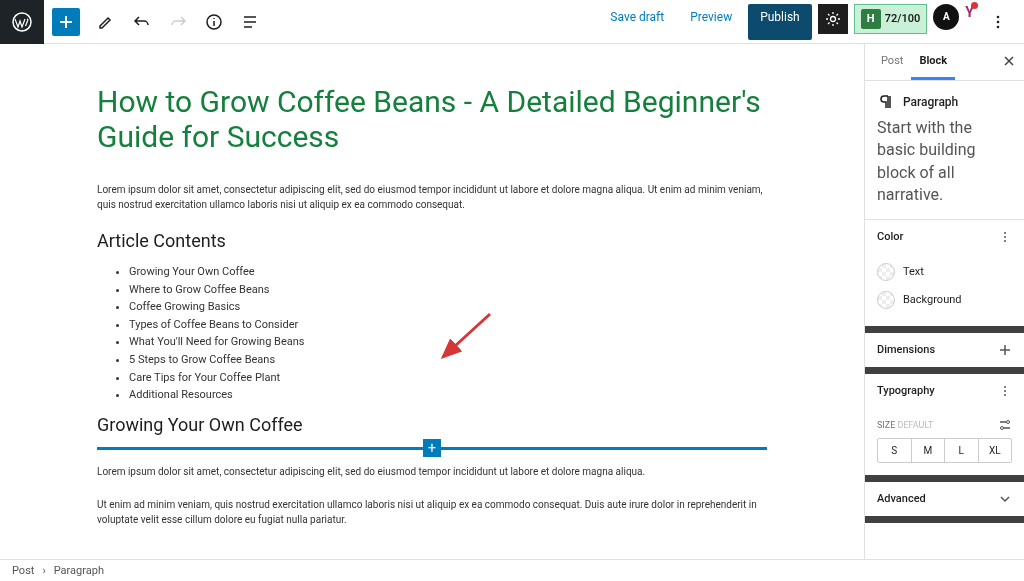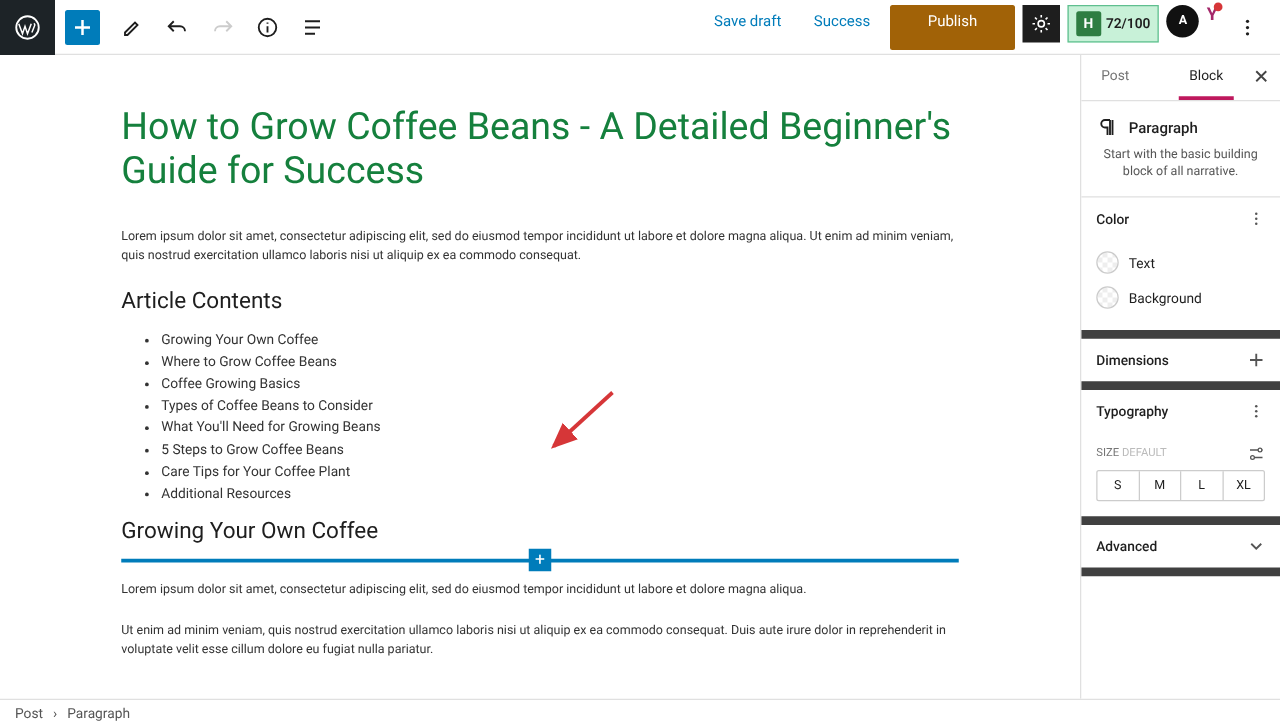--- a/index.html
+++ b/index.html
@@ -7,21 +7,21 @@
 .editor { display: flex; flex-direction: column; height: 581px; width: 1024px; }
 
 .topbar { display: flex; align-items: center; height: 44px; border-bottom: 1px solid #e0e0e0; }
 .wp-logo { width: 44px; height: 44px; background: #1d2327; display: flex; align-items: center; justify-content: center; color: #fff; }
 .add-block { width: 28px; height: 28px; background: #007cba; border-radius: 2px; display: flex; align-items: center; justify-content: center; color: #fff; margin: 0 8px; cursor: pointer; }
 .tb-ico { width: 36px; height: 36px; display: flex; align-items: center; justify-content: center; color: #1e1e1e; cursor: pointer; }
 .tb-ico.disabled { color: #ccc; }
 .spacer { flex: 1; }
 .top-right { display: flex; gap: 6px; padding-right: 8px; }
 .linkbtn { color: #007cba; font-size: 12px; padding: 6px 10px; cursor: pointer; }
-.publish { background: #a16207; color: #fff; padding: 6px 30px; border-radius: 2px; font-size: 12px; cursor: pointer; }
+.publish { background: #0c4a6e; color: #fff; padding: 6px 12px; border-radius: 2px; font-size: 12px; cursor: pointer; }
 .gear { width: 30px; height: 30px; background: #1e1e1e; display: flex; align-items: center; justify-content: center; color: #fff; cursor: pointer; }
 .score { display: flex; align-items: center; background: #c8f1d8; height: 30px; padding: 0 6px; gap: 4px; font-size: 11px; font-weight: 600; color: #1e1e1e; border: 1px solid #5fbf8f; cursor: pointer; }
 .score .H { background: #2e7d42; color: #fff; width: 20px; height: 20px; display: flex; align-items: center; justify-content: center; border-radius: 2px; font-weight: 700; }
 .circle-ico { width: 26px; height: 26px; border-radius: 50%; background: #111; display: flex; align-items: center; justify-content: center; color: #fff; font-size: 10px; font-weight: 700; cursor: pointer; }
 .yoast { color: #a4286a; font-weight: 700; font-size: 14px; cursor: pointer; position: relative; }
 .yoast .dot { position: absolute; top: -2px; right: -4px; width: 7px; height: 7px; border-radius: 50%; background: #d63638; }
 
 .body { display: flex; flex: 1; overflow: hidden; }
 .canvas { flex: 1; overflow-y: auto; position: relative; }
 .content { max-width: 770px; margin: 0 auto; padding: 40px 50px 60px; }
@@ -29,26 +29,26 @@
 .para { font-size: 10px; line-height: 1.5; color: #333; margin-bottom: 18px; }
 .h2 { font-size: 18px; font-weight: 400; margin: 10px 0 12px; }
 .toc { list-style: disc; padding-left: 32px; font-size: 11px; line-height: 1.6; color: #333; margin-bottom: 6px; }
 .block-line { position: relative; height: 3px; background: #007cba; margin: 2px 0 14px; }
 .block-plus { position: absolute; left: 50%; top: 50%; transform: translate(-50%, -50%); width: 18px; height: 18px; background: #007cba; color: #fff; display: flex; align-items: center; justify-content: center; font-size: 14px; cursor: pointer; }
 .arrow { position: absolute; left: 435px; top: 265px; pointer-events: none; }
 
 .sidebar { width: 160px; border-left: 1px solid #e0e0e0; display: flex; flex-direction: column; font-size: 11px; overflow-y: auto; }
 .tabs { display: flex; border-bottom: 1px solid #e0e0e0; position: relative; padding: 0 8px; }
 .tab { padding: 10px 8px; color: #757575; cursor: pointer; }
-.tab.active { color: #1e1e1e; border-bottom: 3px solid #be185d; font-weight: 400; margin-left: 32px; }
+.tab.active { color: #1e1e1e; border-bottom: 3px solid #3b82f6; font-weight: 700; }
 .close-tab { position: absolute; right: 8px; top: 10px; cursor: pointer; color: #444; }
 .block-desc { padding: 12px; border-bottom: 1px solid #e0e0e0; }
 .block-desc .hd { display: flex; gap: 8px; align-items: center; margin-bottom: 6px; }
 .block-desc .name { font-weight: 500; font-size: 12px; }
-.block-desc .sub { font-size: 10px; color: #555; line-height: 1.4; text-align: center; }
+.block-desc .sub { font-size: 16px; color: #555; line-height: 1.4; }
 .panel { border-bottom: 7px solid #404040; }
 .panel-hd { display: flex; justify-content: space-between; align-items: center; padding: 10px 12px; font-weight: 500; cursor: pointer; }
 .panel-bd { padding: 4px 12px 12px; }
 .color-row { display: flex; align-items: center; gap: 8px; padding: 5px 0; cursor: pointer; }
 .swatch { width: 18px; height: 18px; border-radius: 50%; border: 1px solid #ccc; background: repeating-conic-gradient(#eee 0% 25%, #fff 0% 50%) 0 0/8px 8px; }
 .typo-label { display: flex; align-items: center; gap: 4px; font-size: 9px; color: #757575; text-transform: uppercase; margin: 6px 0; }
 .size-row { display: flex; border: 1px solid #ccc; border-radius: 2px; }
 .size-btn { flex: 1; text-align: center; padding: 6px 0; font-size: 10px; cursor: pointer; border-right: 1px solid #ccc; }
 .size-btn:last-child { border-right: none; }
 
@@ -94,21 +94,21 @@
         </svg>
     </div>
     <div class="tb-ico">
       <svg width="18" height="18" viewBox="0 0 18 18">
           <path d="M3 4h12M3 9h12M3 14h8" stroke="#1e1e1e" stroke-width="1.5"></path>
         </svg>
     </div>
     <div class="spacer"></div>
     <div class="top-right">
       <span class="linkbtn">Save draft</span>
-      <span class="linkbtn">Success</span>
+      <span class="linkbtn">Preview</span>
       <span class="publish">Publish</span>
       <div class="gear">
         <svg width="18" height="18" viewBox="0 0 18 18">
             <circle cx="9" cy="9" r="2.5" stroke="#fff" stroke-width="1.3" fill="none"></circle>
             <path d="M9 2v2M9 14v2M2 9h2M14 9h2M4 4l1.5 1.5M12.5 12.5L14 14M14 4l-1.5 1.5M5.5 12.5L4 14" stroke="#fff" stroke-width="1.3"></path>
           </svg>
       </div>
       <div class="score">
         <span class="H">H</span>
           <span>72/100</span>

